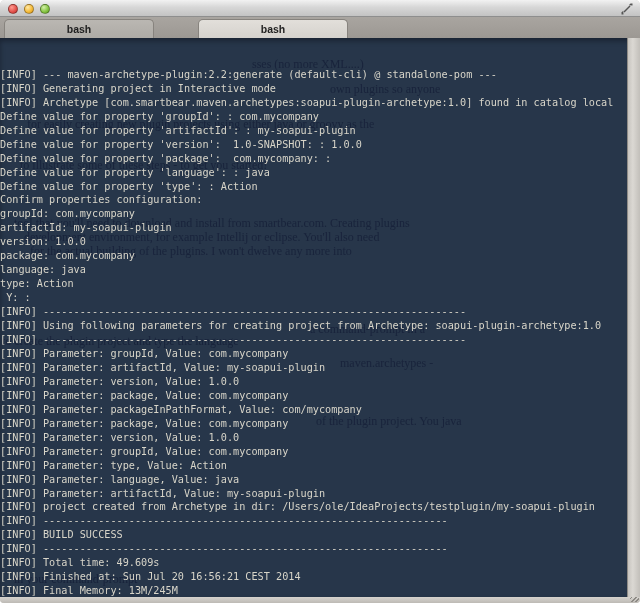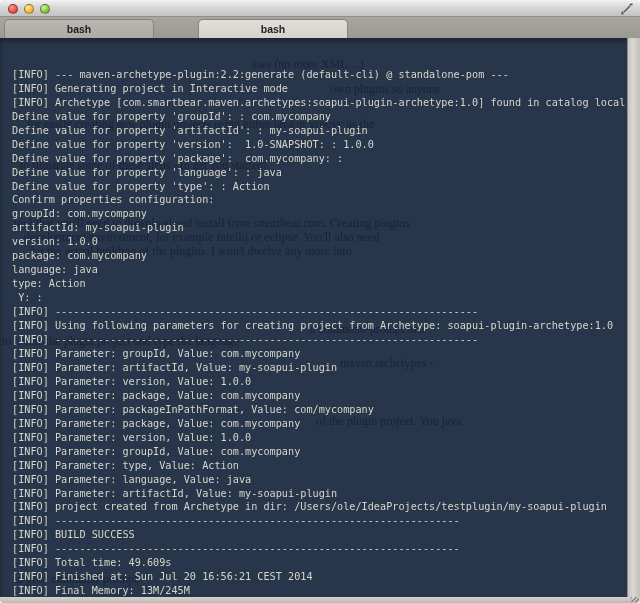--- a/index.html
+++ b/index.html
@@ -45,21 +45,21 @@
   .term-area{
     position:relative;height:559px;background:#27364a;
     box-shadow:inset 0 3px 5px rgba(0,0,10,.35);
   }
   .ghost-layer{position:absolute;inset:0;overflow:hidden;pointer-events:none;}
   .ghost-layer span{
     position:absolute;font-family:"Liberation Serif",serif;
     font-size:12px;color:rgba(12,20,48,.55);white-space:nowrap;text-align:right;
   }
   .term-text{
-    position:absolute;inset:0;padding:2px 0 0 12px;overflow:hidden;
+    position:absolute;inset:0;padding:2px 0 0 0;overflow:hidden;
     font-family:"DejaVu Sans Mono","Liberation Mono",monospace;
     font-size:10.2px;line-height:13.96px;color:#d8d5c9;
     white-space:pre;
   }
   .scrollbar{
     position:absolute;top:0;right:0;width:13px;height:100%;
     background:linear-gradient(90deg,#c7c4bf,#dbd8d3 40%,#c2bfba);
     border-left:1px solid #8f8c87;
   }
   

